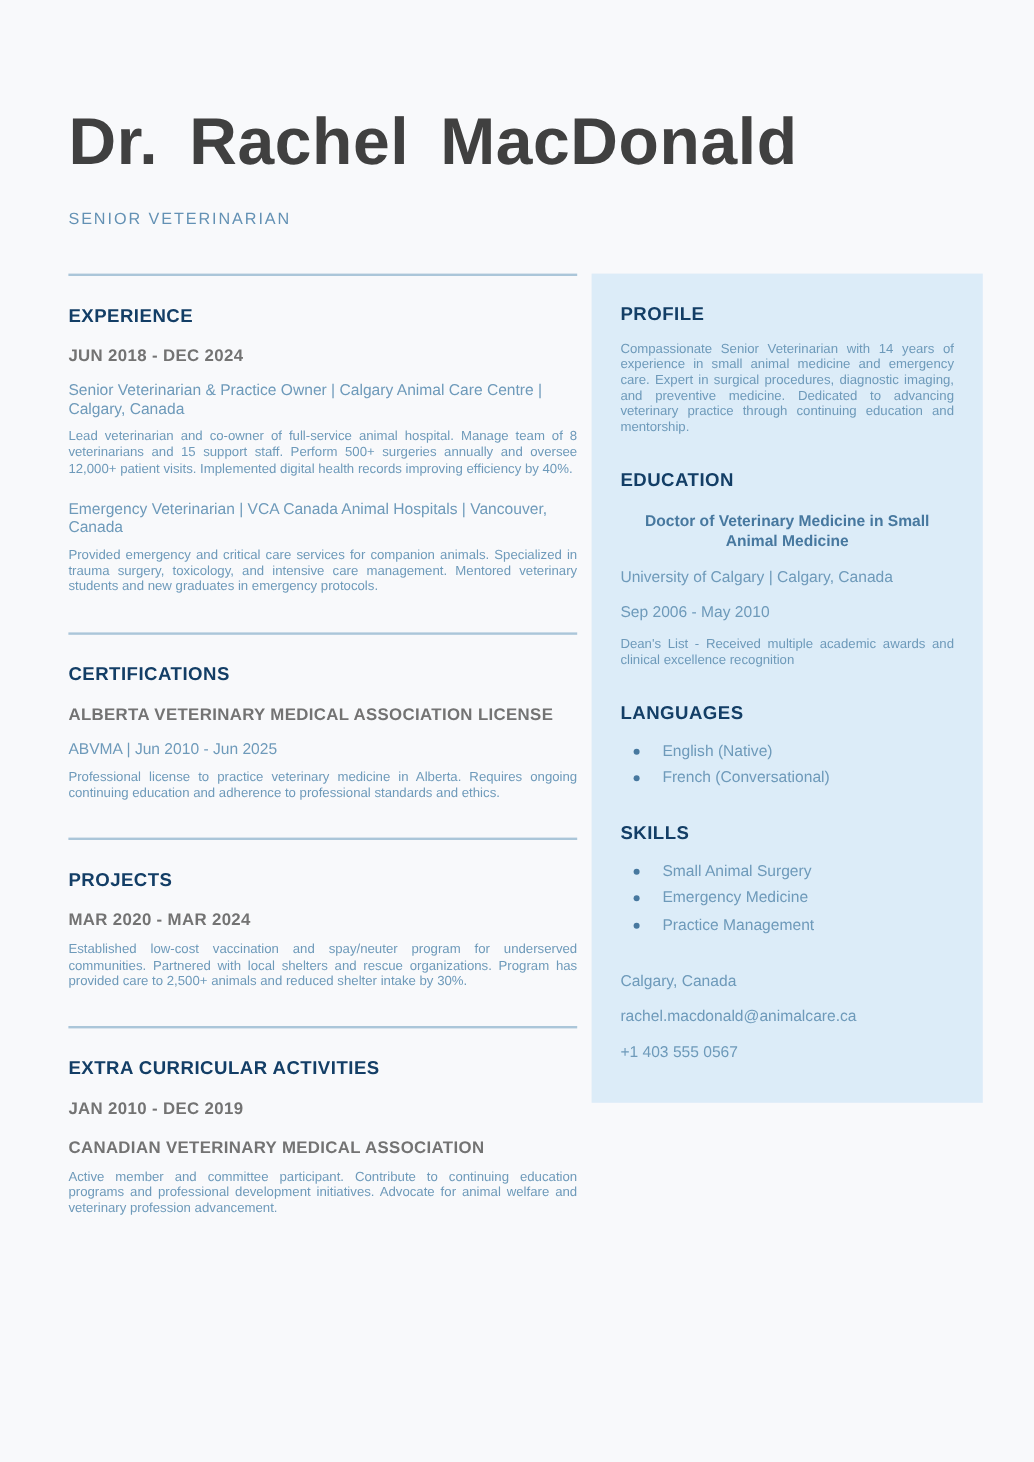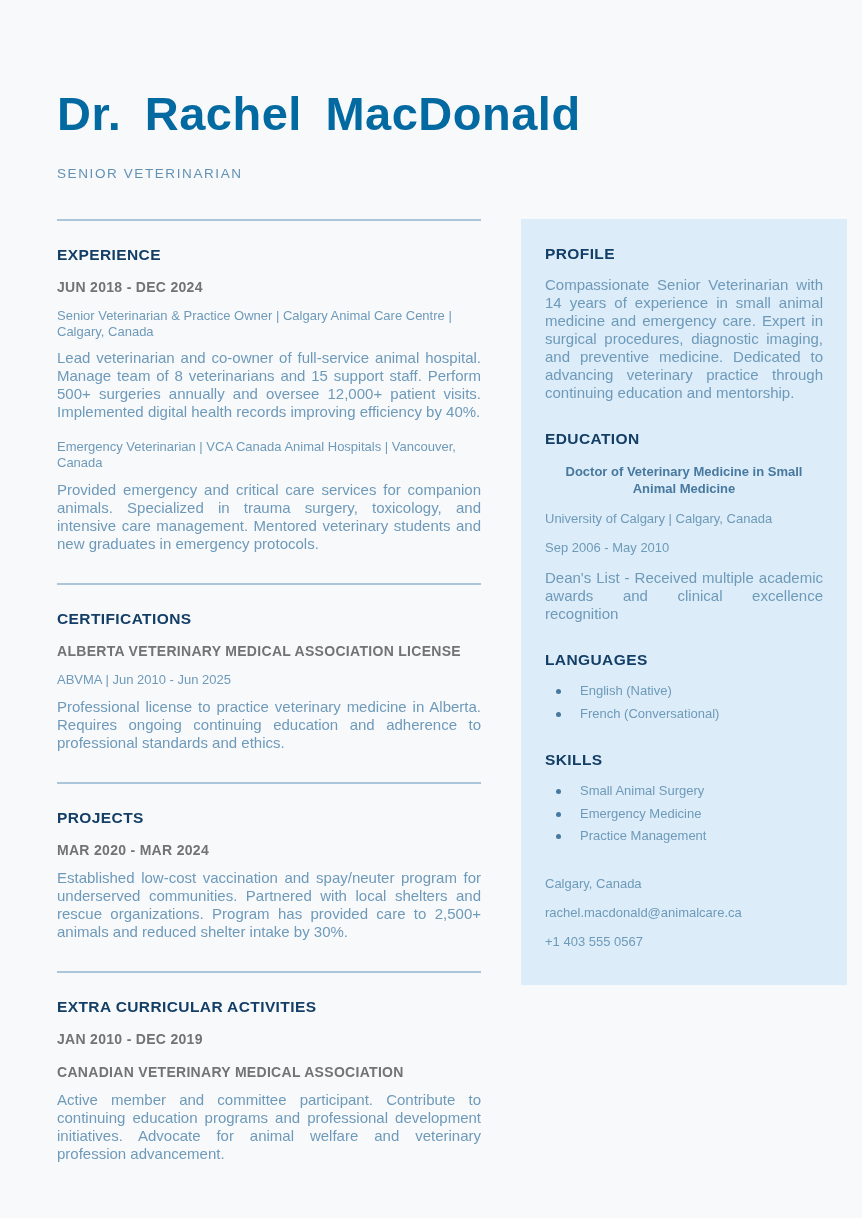--- a/index.html
+++ b/index.html
@@ -8,35 +8,35 @@
     width: 862px;
     height: 1218px;
     background: #f8f9fb;
     font-family: "Liberation Sans", sans-serif;
     overflow: hidden;
   }
   .page { padding: 88px 60px 40px 57px; }
 
   h1.name {
     margin: 0;
-    font-size: 47px;
+    font-size: 55px;
     font-weight: 700;
     letter-spacing: 0.5px;
     word-spacing: 10px;
-    color: #0369a1;
+    color: #404040;
     line-height: 1.1;
   }
   .subtitle {
     margin-top: 26px;
     font-size: 13.5px;
     letter-spacing: 1.6px;
     color: #6391b4;
   }
 
-  .columns { display: flex; gap: 40px; margin-top: 38px; align-items: flex-start; }
+  .columns { display: flex; gap: 12px; margin-top: 38px; align-items: flex-start; }
   .left-col { width: 424px; flex: none; }
   .sidebar {
     width: 326px; flex: none;
     background: #dcecf8;
     padding: 26px 24px 34px 24px;
   }
 
   hr.divider {
     border: none;
     border-top: 2px solid #abc6d9;
@@ -60,21 +60,21 @@
     line-height: 1.25;
   }
   .role, .plain-line {
     margin-top: 12px;
     font-size: 13px;
     color: #6e9aba;
     line-height: 1.2;
   }
   p.desc {
     margin: 10px 0 0;
-    font-size: 15px;
+    font-size: 11px;
     color: #6e9aba;
     line-height: 1.2;
     text-align: justify;
   }
   .entry + .entry { margin-top: 18px; }
 
   .side-section + .side-section { margin-top: 28px; }
   .side-section p.desc { margin-top: 13px; }
   .degree {
     margin-top: 15px;

